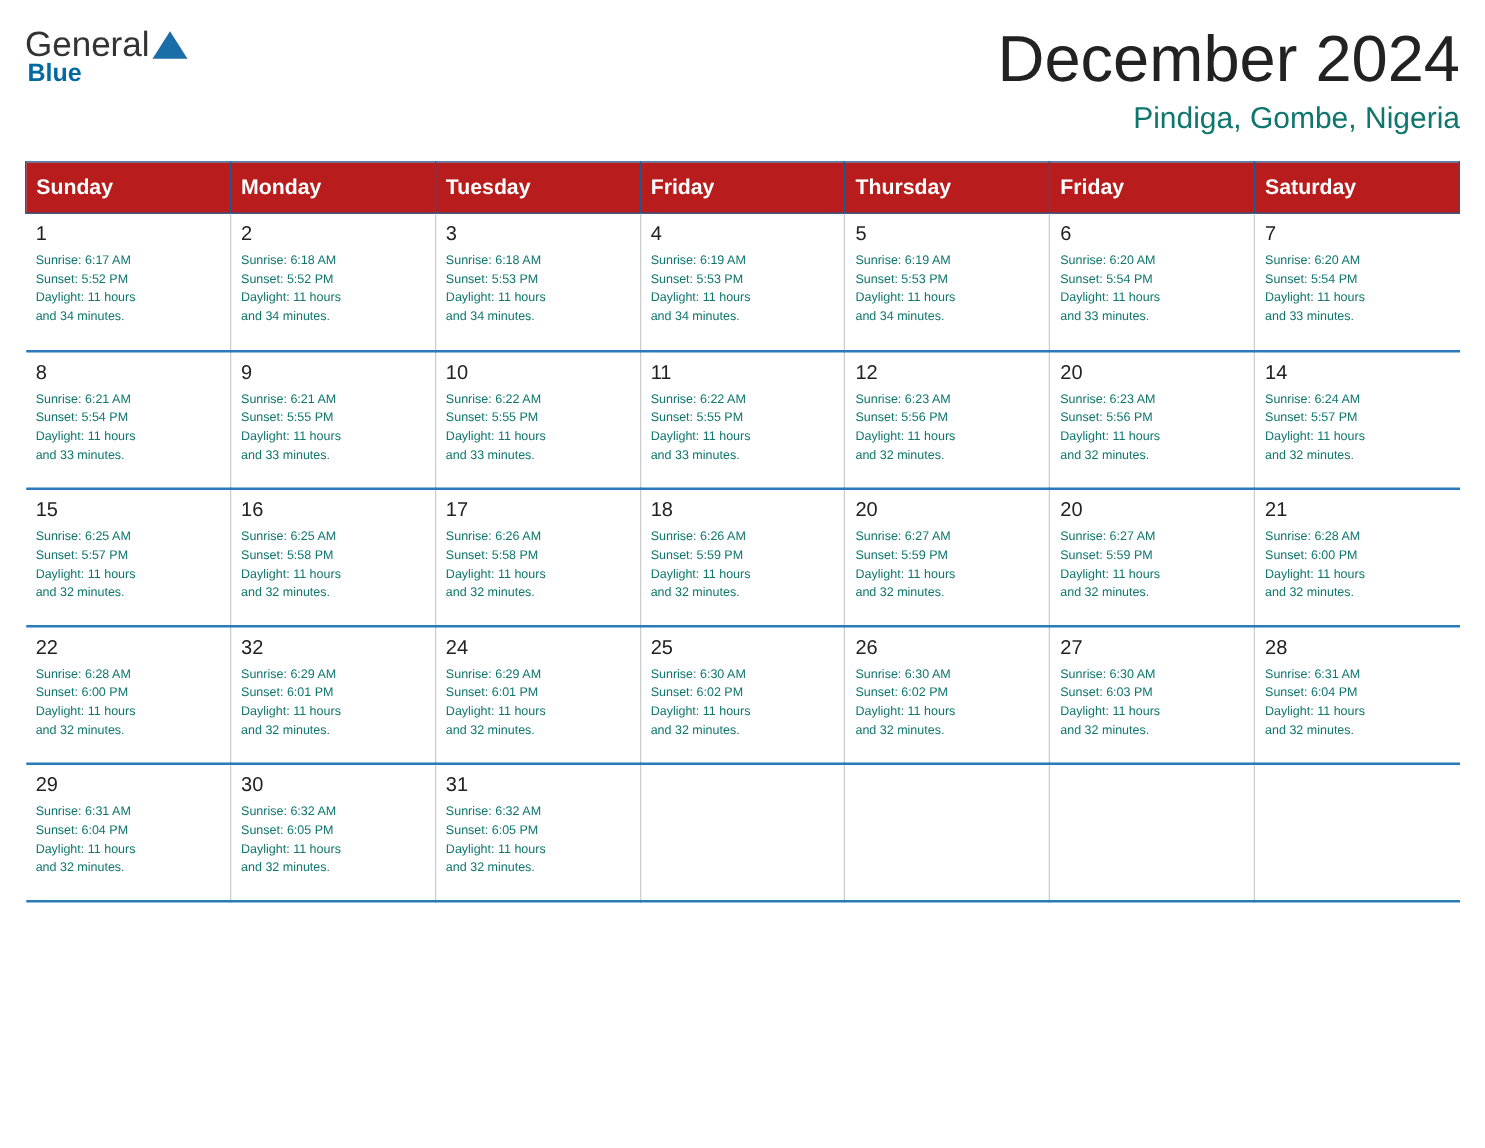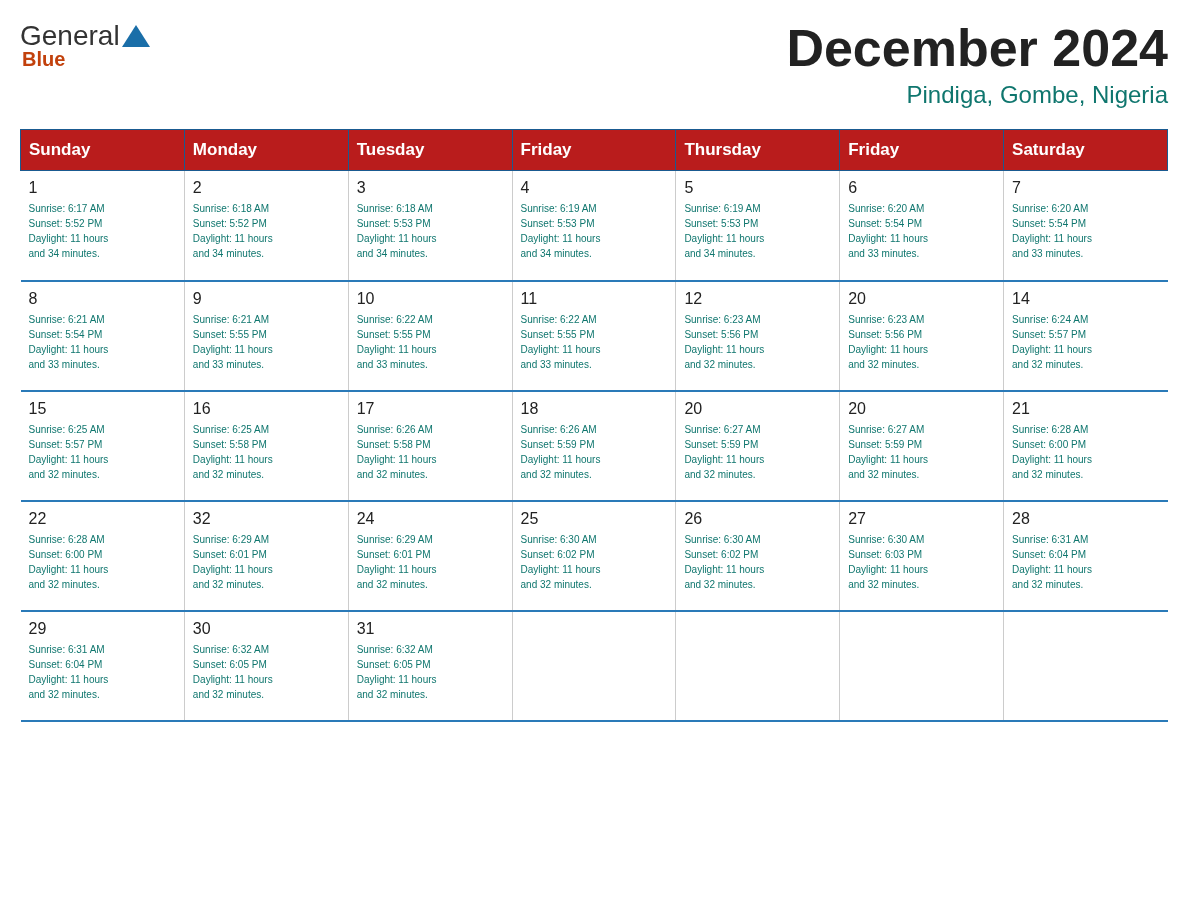--- a/index.html
+++ b/index.html
@@ -32,23 +32,23 @@
     .logo-triangle {
       display: inline-block;
       width: 0;
       height: 0;
       border-left: 14px solid transparent;
       border-right: 14px solid transparent;
       border-bottom: 22px solid #1a6ea8;
       margin: 0 2px;
       vertical-align: middle;
     }
-    .logo-subtitle { color: #c2410c; font-size: 20px; font-weight: bold; margin-top: -4px; margin-left: 2px; }
+    .logo-subtitle { color: #0369a1; font-size: 20px; font-weight: bold; margin-top: -4px; margin-left: 2px; }
     .title-section { text-align: right; }
-    .month-title { font-size: 52px; font-weight: bold; color: #222; line-height: 1.1; }
+    .month-title { font-size: 52px; font-weight: normal; color: #222; line-height: 1.1; }
     .location { font-size: 24px; color: #0f766e; margin-top: 4px; }
     table {
       width: 100%;
       border-collapse: collapse;
       table-layout: fixed;
     }
     thead th {
       background-color: #b91c1c;
       color: #fff;
       padding: 10px 8px;

